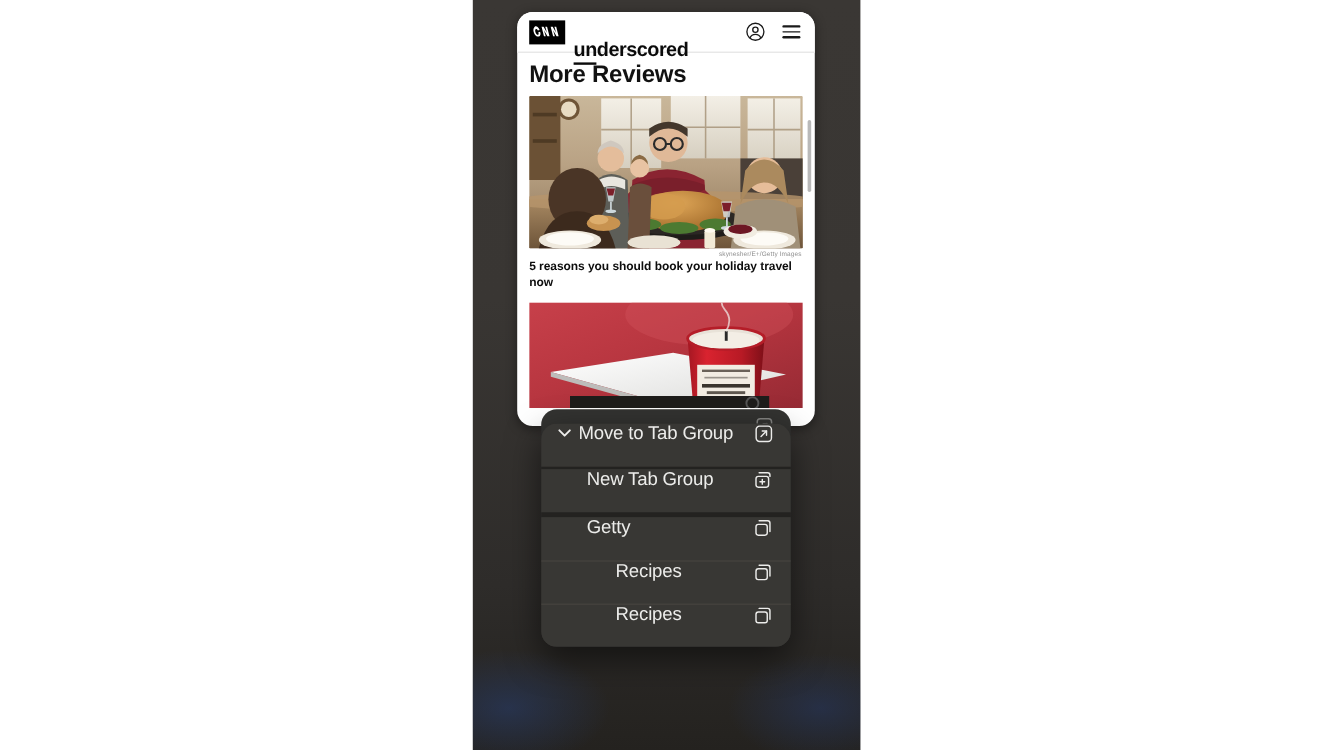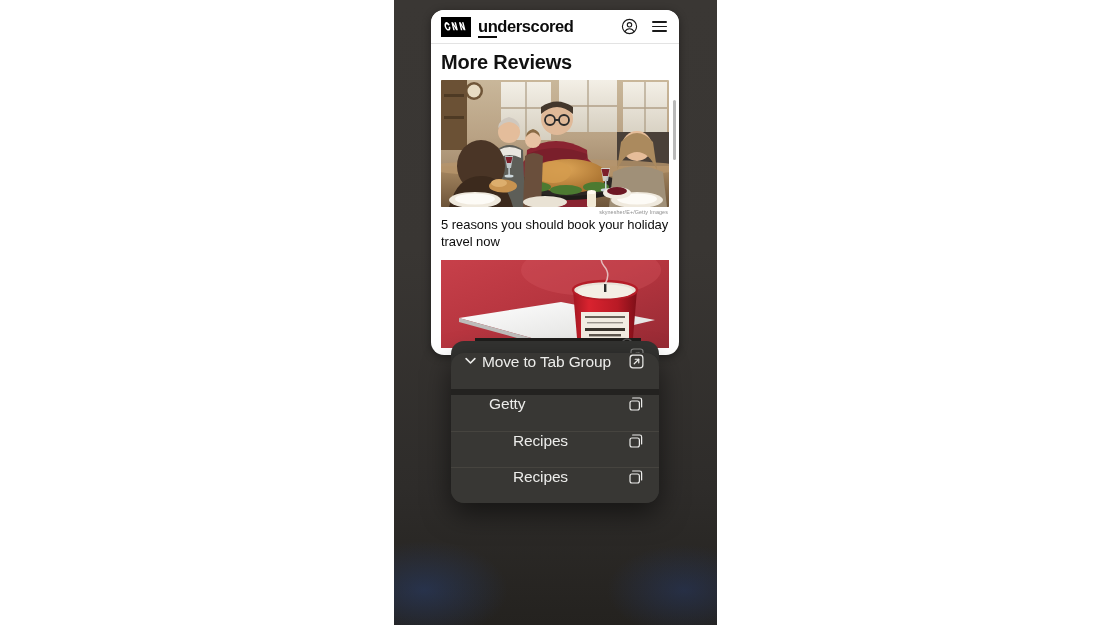--- a/index.html
+++ b/index.html
@@ -67,21 +67,21 @@
   }
   .cnn-logo svg { display:block; }
   .brand-word {
     margin-left: 7px;
     font-size: 16.5px;
     font-weight: bold;
     color: #0b0b0b;
     letter-spacing: -0.4px;
     line-height: 1;
     position: relative;
-    top: 0px;
+    top: 16px;
     text-align: right;
   }
   .brand-word .ul-part {
     border-bottom: 2px solid #0b0b0b;
     padding-bottom: 1px;
   }
   .header-spacer { flex: 1 1 auto; }
   .hdr-icon {
     width: 20px; height: 20px;
     display: flex; align-items: center; justify-content: center;
@@ -116,22 +116,22 @@
 
   .credit {
     font-size: 5.4px;
     color: #8f8f8f;
     text-align: right;
     padding: 1.5px 1px 0 0;
     letter-spacing: 0.1px;
   }
 
   .headline {
-    font-size: 13px;
-    font-weight: normal;
+    font-size: 10px;
+    font-weight: bold;
     color: #0d0d0d;
     line-height: 1.38;
     letter-spacing: -0.05px;
     padding-top: 1px;
   }
 
   .thumb2 {
     width: 228px;
     height: 88px;
     margin-top: 9px;
@@ -477,20 +477,33 @@
             <rect x="3" y="3" width="18" height="18" rx="4"></rect>
             <path d="M8.8 15.2 L15.2 8.8"></path>
               <path d="M10.2 8.8 H15.2 V13.8"></path>
           </svg>
         </span>
       </div>
     </div>
 
     <div class="ctx-sep-thick"></div>
 
+    <div class="ctx-group">
+      <div class="ctx-item">
+        <span class="ctx-lead"></span>
+        <span class="ctx-label indent">New Tab Group</span>
+        <span class="ctx-trail">
+          <svg width="18" height="18" viewBox="0 0 24 24" fill="none" stroke="currentColor" stroke-width="1.6" stroke-linecap="round" stroke-linejoin="round">
+            <path d="M7.5 4 H17 a2.5 2.5 0 0 1 2.5 2.5 V8"></path>
+            <rect x="4" y="8" width="14" height="12" rx="2.6"></rect>
+            <path d="M11 11.4 V16.6 M8.4 14 H13.6"></path>
+          </svg>
+        </span>
+      </div>
+    </div>
 
     <div class="ctx-sep-thick"></div>
 
 
     <div class="ctx-sep-thick"></div>
 
     <div class="ctx-group">
 
       <div class="ctx-item sub">
         <span class="ctx-lead"></span>

